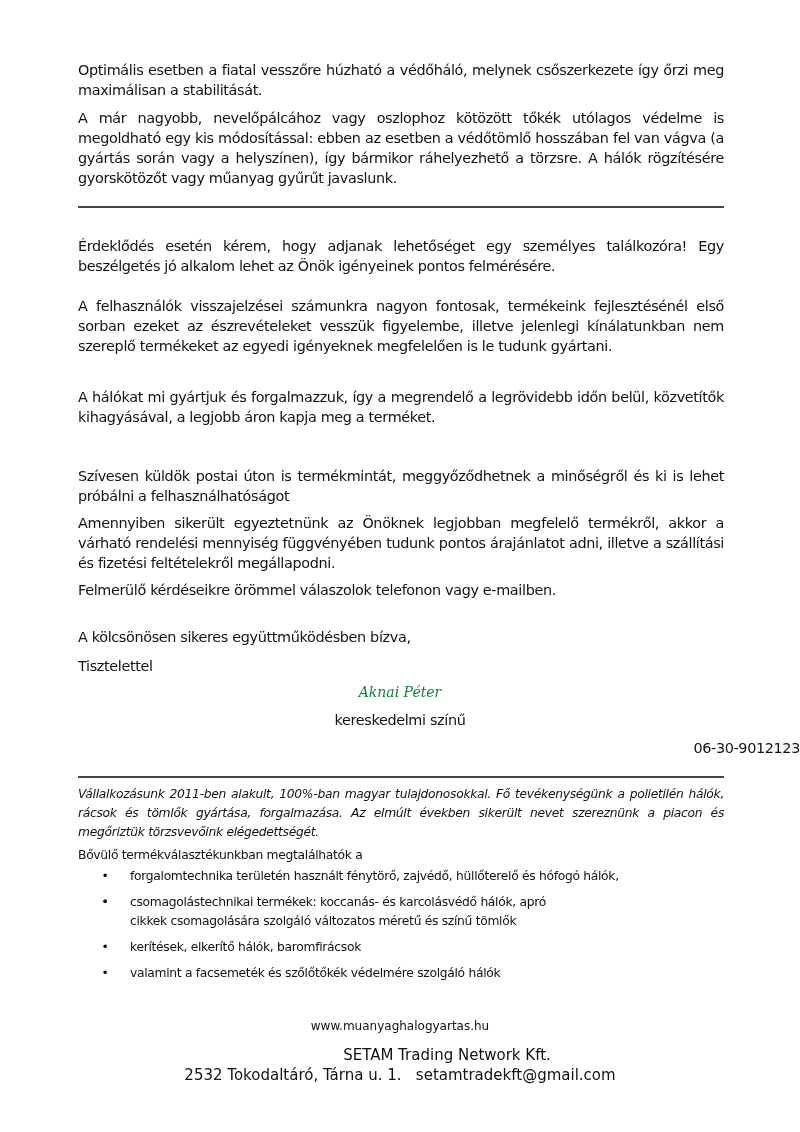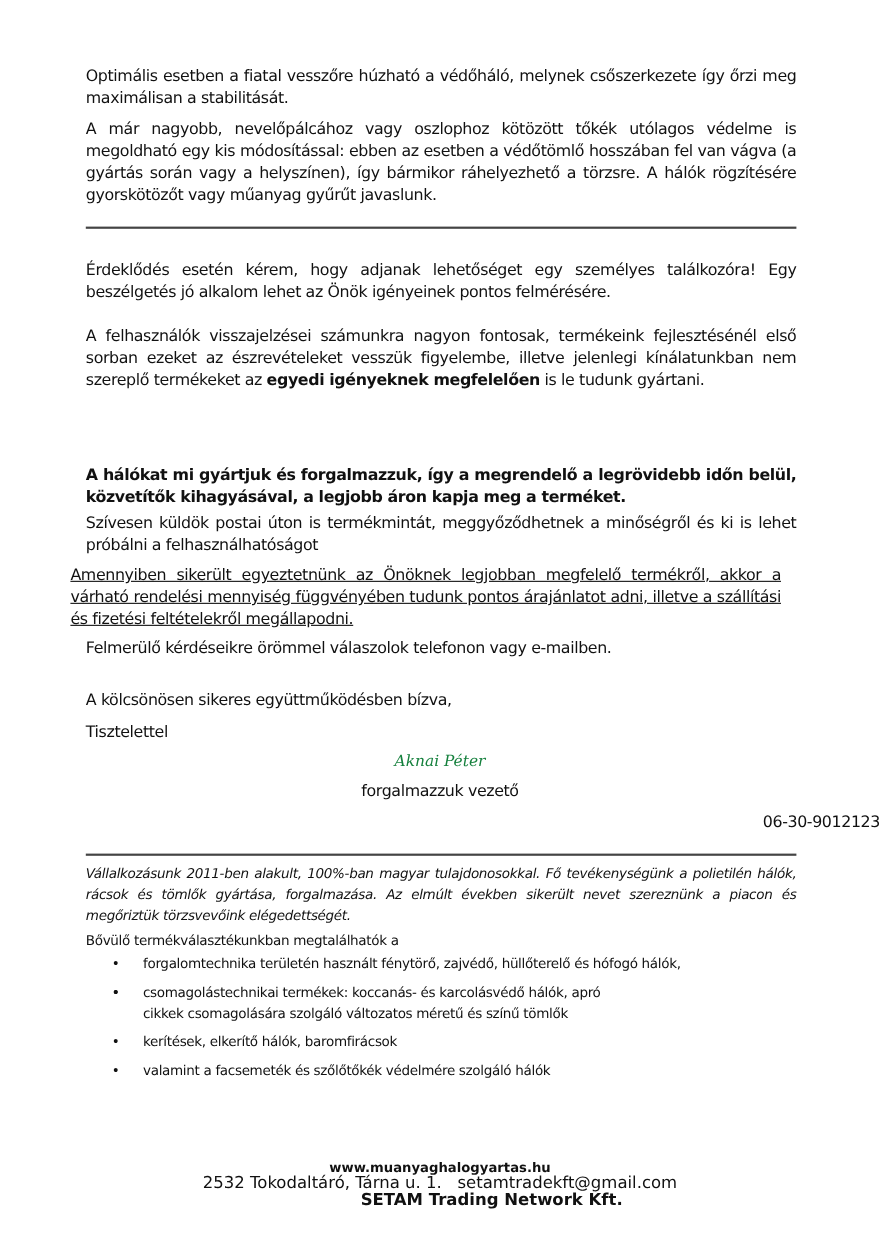--- a/index.html
+++ b/index.html
@@ -6,44 +6,44 @@
     body { width: 800px; height: 1132px; position: relative; overflow: hidden; color: #111; font-family: "DejaVu Sans", sans-serif; }
     .p { font-size: 14.4px; line-height: 20px; text-align: justify; margin: 0; letter-spacing: -0.35px; }
     .last-line-left { text-align-last: left; }
     .rule { position: absolute; left: 78px; width: 646px; height: 0; border-top: 2px solid #444; }
     .sig { position: absolute; left: 0; width: 800px; text-align: center; }
     .small { font-size: 12.3px; line-height: 19px; letter-spacing: -0.3px; }
     ul.products { list-style: none; margin: 0; padding: 0; }
     ul.products li { position: relative; padding-left: 30px; font-size: 12.3px; line-height: 19px; letter-spacing: -0.3px; }
     ul.products li .bullet { position: absolute; left: 28px; margin-left: -28px; top: 0; width: 10px; text-align: center; }
     .abs { position: absolute; }
-    b, .bold { font-weight: bold; margin-top: 35px; }
+    b, .bold { font-weight: normal; }
   </style>
 </head>
 <body>
 
 <div>
 
   <p class="p abs last-line-left" style="left:78px; top:60px; width:646px;">Optimális esetben a fiatal vesszőre húzható a védőháló, melynek csőszerkezete így őrzi meg maximálisan a stabilitását.</p>
   <p class="p abs last-line-left" style="left:78px; top:108px; width:646px;">A már nagyobb, nevelőpálcához vagy oszlophoz kötözött tőkék utólagos védelme is megoldható egy kis módosítással: ebben az esetben a védőtömlő hosszában fel van vágva (a gyártás során vagy a helyszínen), így bármikor ráhelyezhető a törzsre. A hálók rögzítésére gyorskötözőt vagy műanyag gyűrűt javaslunk.</p>
 
   <div class="rule" style="top:206px;"></div>
 
   <p class="p abs last-line-left" style="left:78px; top:236px; width:646px;"><span>Érdeklődés esetén kérem, hogy adjanak lehetőséget egy személyes találkozóra! Egy beszélgetés jó alkalom lehet az Önök igényeinek pontos felmérésére.</span></p>
   <p class="p abs last-line-left" style="left:78px; top:296px; width:646px;"><span>A felhasználók visszajelzései számunkra nagyon fontosak, termékeink fejlesztésénél első sorban ezeket az észrevételeket vesszük figyelembe, illetve jelenlegi kínálatunkban nem szereplő termékeket az </span><b>egyedi igényeknek megfelelően</b><span> is le tudunk gyártani.</span></p>
   <p class="p abs bold last-line-left" style="left:78px; top:387px; width:646px;">A hálókat mi gyártjuk és forgalmazzuk, így a megrendelő a legrövidebb időn belül, közvetítők kihagyásával, a legjobb áron kapja meg a terméket.</p>
   <p class="p abs last-line-left" style="left:78px; top:466px; width:646px;">Szívesen küldök postai úton is termékmintát, meggyőződhetnek a minőségről és ki is lehet próbálni a felhasználhatóságot</p>
-  <p class="p abs last-line-left" style="left:64px; top:513px; width:646px;text-decoration:underline;">Amennyiben sikerült egyeztetnünk az Önöknek legjobban megfelelő termékről, akkor a várható rendelési mennyiség függvényében tudunk pontos árajánlatot adni, illetve a szállítási és fizetési feltételekről megállapodni.</p>
+  <p class="p abs last-line-left" style="left:78px; top:513px; width:646px;">Amennyiben sikerült egyeztetnünk az Önöknek legjobban megfelelő termékről, akkor a várható rendelési mennyiség függvényében tudunk pontos árajánlatot adni, illetve a szállítási és fizetési feltételekről megállapodni.</p>
   <p class="p abs" style="left:78px; top:580px; width:646px;">Felmerülő kérdéseikre örömmel válaszolok telefonon vagy e-mailben.</p>
 
   <p class="p abs" style="left:78px; top:627px; width:646px;">A kölcsönösen sikeres együttműködésben bízva,</p>
   <p class="p abs" style="left:78px; top:656px; width:646px;">Tisztelettel</p>
 
   <div class="sig" style="top:684px; font-family:'DejaVu Serif', serif; font-style:italic; font-size:14px; color:#15803d;">Aknai Péter</div>
-  <div class="sig p" style="top:710px; text-align:center;">forgalmazzuk vezető</div>
+  <div class="sig p" style="top:710px; text-align:center;">kereskedelmi színű</div>
   <div class="sig p" style="top:738px; text-align:right;">06-30-9012123</div>
 
   <div class="rule" style="top:776px;"></div>
 
   <p class="small abs last-line-left" style="left:78px; top:785px; width:646px; margin:0; text-align:justify;font-style:italic;">Vállalkozásunk 2011-ben alakult, 100%-ban magyar tulajdonosokkal. Fő tevékenységünk a polietilén hálók, rácsok és tömlők gyártása, forgalmazása. Az elmúlt  években sikerült nevet szereznünk a piacon és megőriztük törzsvevőink elégedettségét.</p>
   <p class="small abs" style="left:78px; top:846px; width:646px; margin:0;">Bővülő termékválasztékunkban megtalálhatók a</p>
 
   <div class="abs" style="left:100px; top:867px; width:620px;">
     <ul class="products">
       <li style="margin-bottom:7px;"><span class="bullet">•</span><span>forgalomtechnika területén használt fénytörő, zajvédő, hüllőterelő és hófogó hálók,</span></li>

